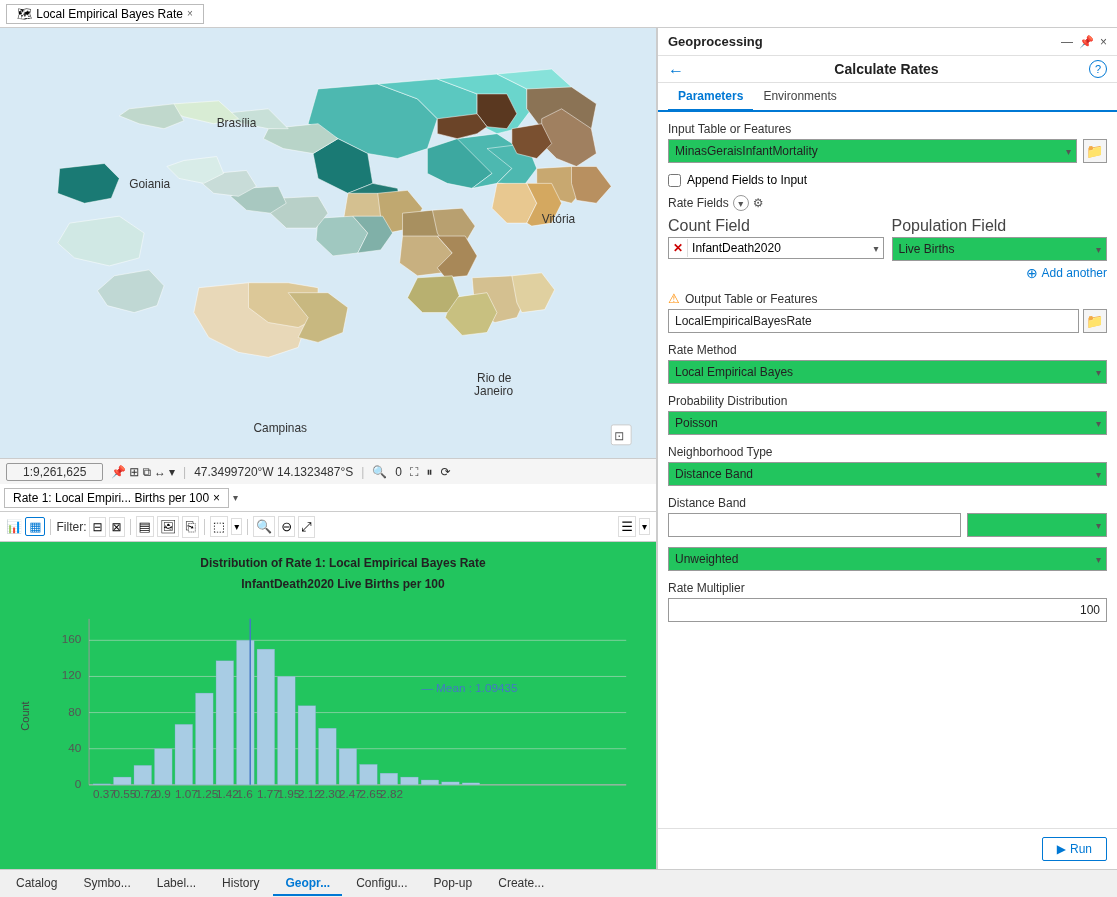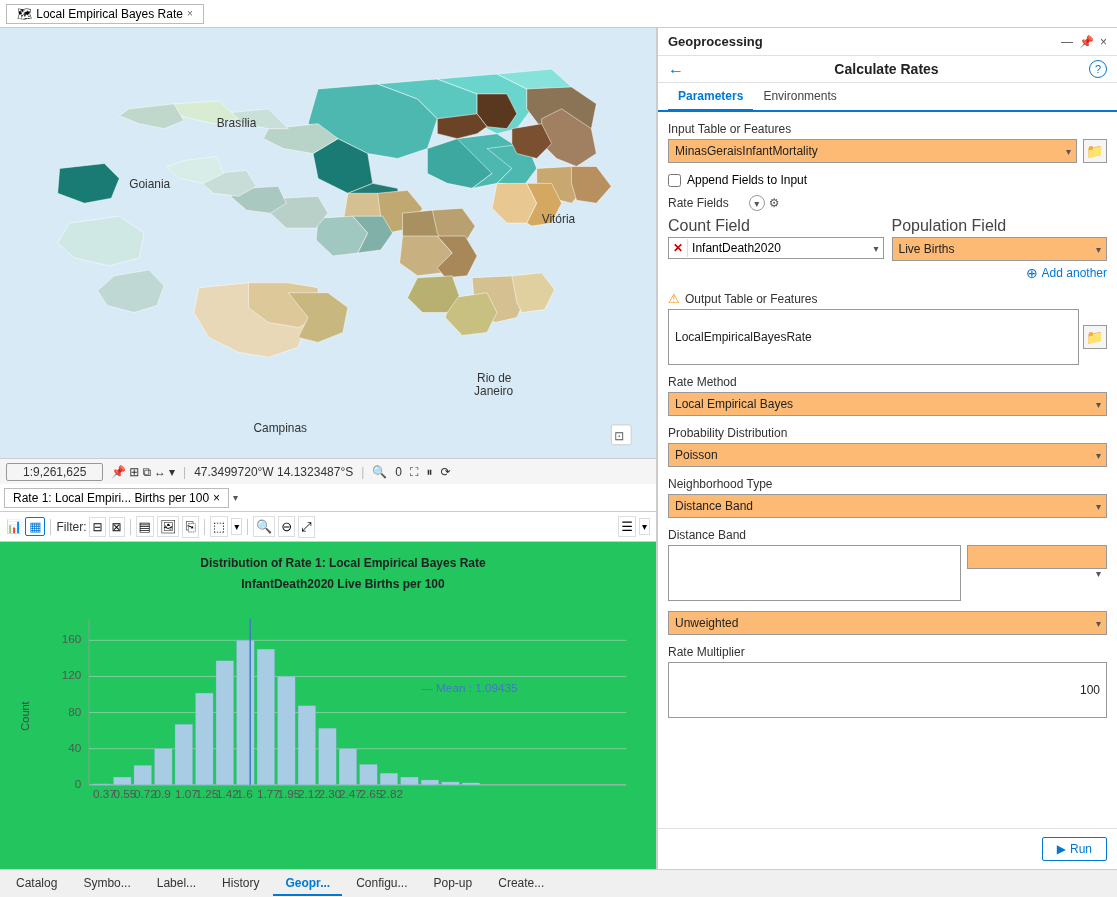--- a/index.html
+++ b/index.html
@@ -50,33 +50,33 @@
 
     
     .geo-tabs { display: flex; border-bottom: 2px solid #0078d4; padding: 0 10px; }
     .geo-tab { padding: 6px 10px; cursor: pointer; font-size: 12px; color: #444; border-bottom: 3px solid transparent; margin-bottom: -2px; }
     .geo-tab.active { color: #0078d4; border-bottom: 3px solid #0078d4; font-weight: 600; }
 
     
     .geo-content { flex: 1; overflow-y: auto; padding: 10px; }
     .form-group { margin-bottom: 10px; }
     .form-label { font-size: 12px; color: #333; margin-bottom: 3px; display: block; }
-    .form-input { width: 100%; border: 1px solid #999; padding: 20px 6px; font-size: 12px; color: #222; background: #fff; }
+    .form-input { width: 100%; border: 1px solid #999; padding: 4px 6px; font-size: 12px; color: #222; background: #fff; }
     .form-row { display: flex; align-items: center; gap: 6px; }
     .folder-btn { width: 24px; height: 24px; display: flex; align-items: center; justify-content: center; border: 1px solid #999; background: #f5f5f5; cursor: pointer; font-size: 14px; }
 
     .select-wrapper { position: relative; }
     .select-wrapper::after { content: '▾'; position: absolute; right: 6px; top: 50%; transform: translateY(-50%); pointer-events: none; font-size: 10px; color: #555; }
-    .form-select { width: 100%; border: 1px solid #999; padding: 4px 20px 4px 6px; font-size: 12px; color: #222; background: #fdba74; appearance: none; cursor: pointer; }
+    .form-select { width: 100%; border: 1px solid #999; padding: 4px 20px 4px 6px; font-size: 12px; color: #222; background: #22c55e; appearance: none; cursor: pointer; }
 
     .checkbox-row { display: flex; align-items: center; gap: 6px; margin-bottom: 8px; }
     .checkbox-row input[type=checkbox] { cursor: pointer; }
 
     
-    .rate-fields-header { display: flex; align-items: center; gap: 20px; margin-bottom: 6px; }
+    .rate-fields-header { display: flex; align-items: center; gap: 4px; margin-bottom: 6px; }
     .rate-fields-label { font-size: 12px; color: #333; }
     .rate-fields-icons { display: flex; gap: 4px; align-items: center; font-size: 13px; color: #555; }
 
     .rate-row { display: flex; gap: 8px; align-items: flex-start; margin-bottom: 4px; }
     .rate-col { flex: 1; }
     .rate-col-label { font-size: 16px; color: #444; margin-bottom: 2px; }
 
     .field-input-wrapper { display: flex; align-items: center; border: 1px solid #999; background: #fff; }
     .field-input-wrapper .remove-btn { color: #c00; padding: 2px 4px; cursor: pointer; font-size: 12px; font-weight: bold; border-right: 1px solid #ddd; }
     .field-input-wrapper select { flex: 1; border: none; padding: 3px 4px; font-size: 12px; appearance: none; background: transparent; cursor: pointer; }

